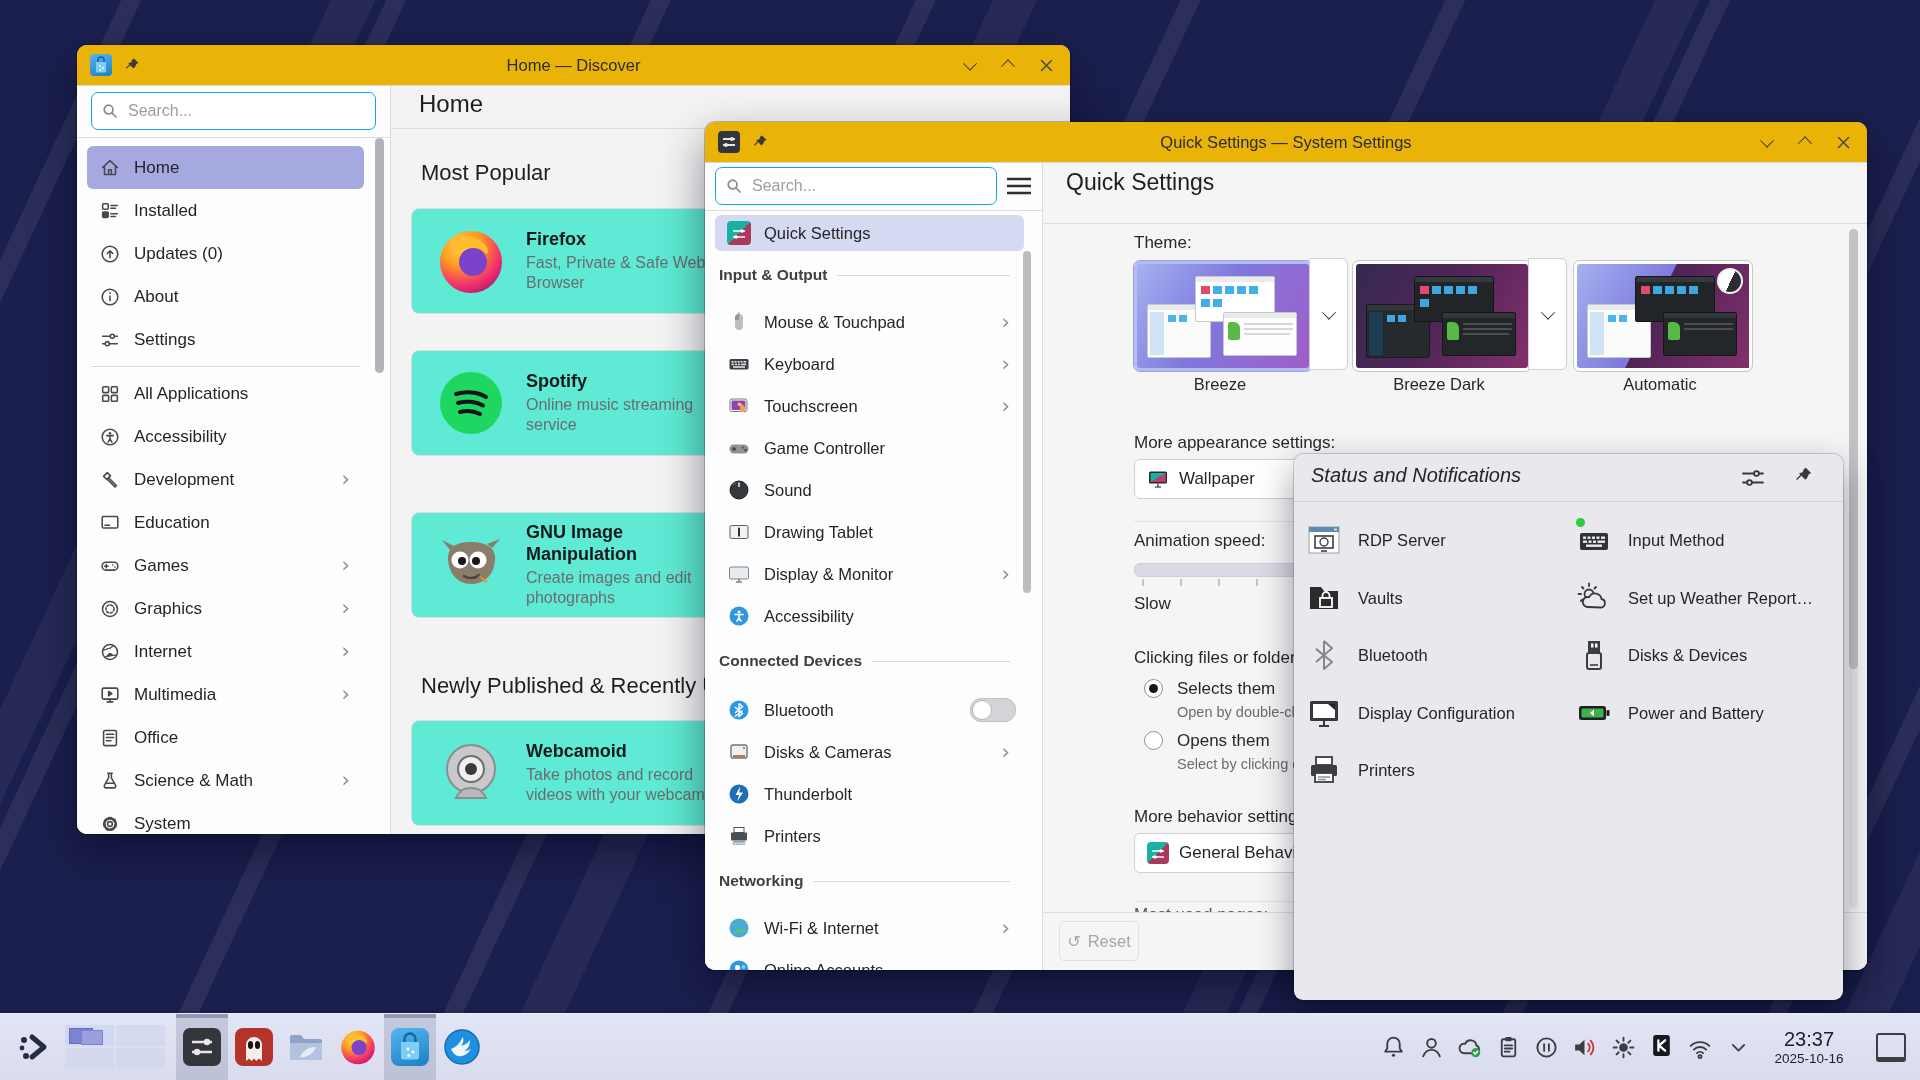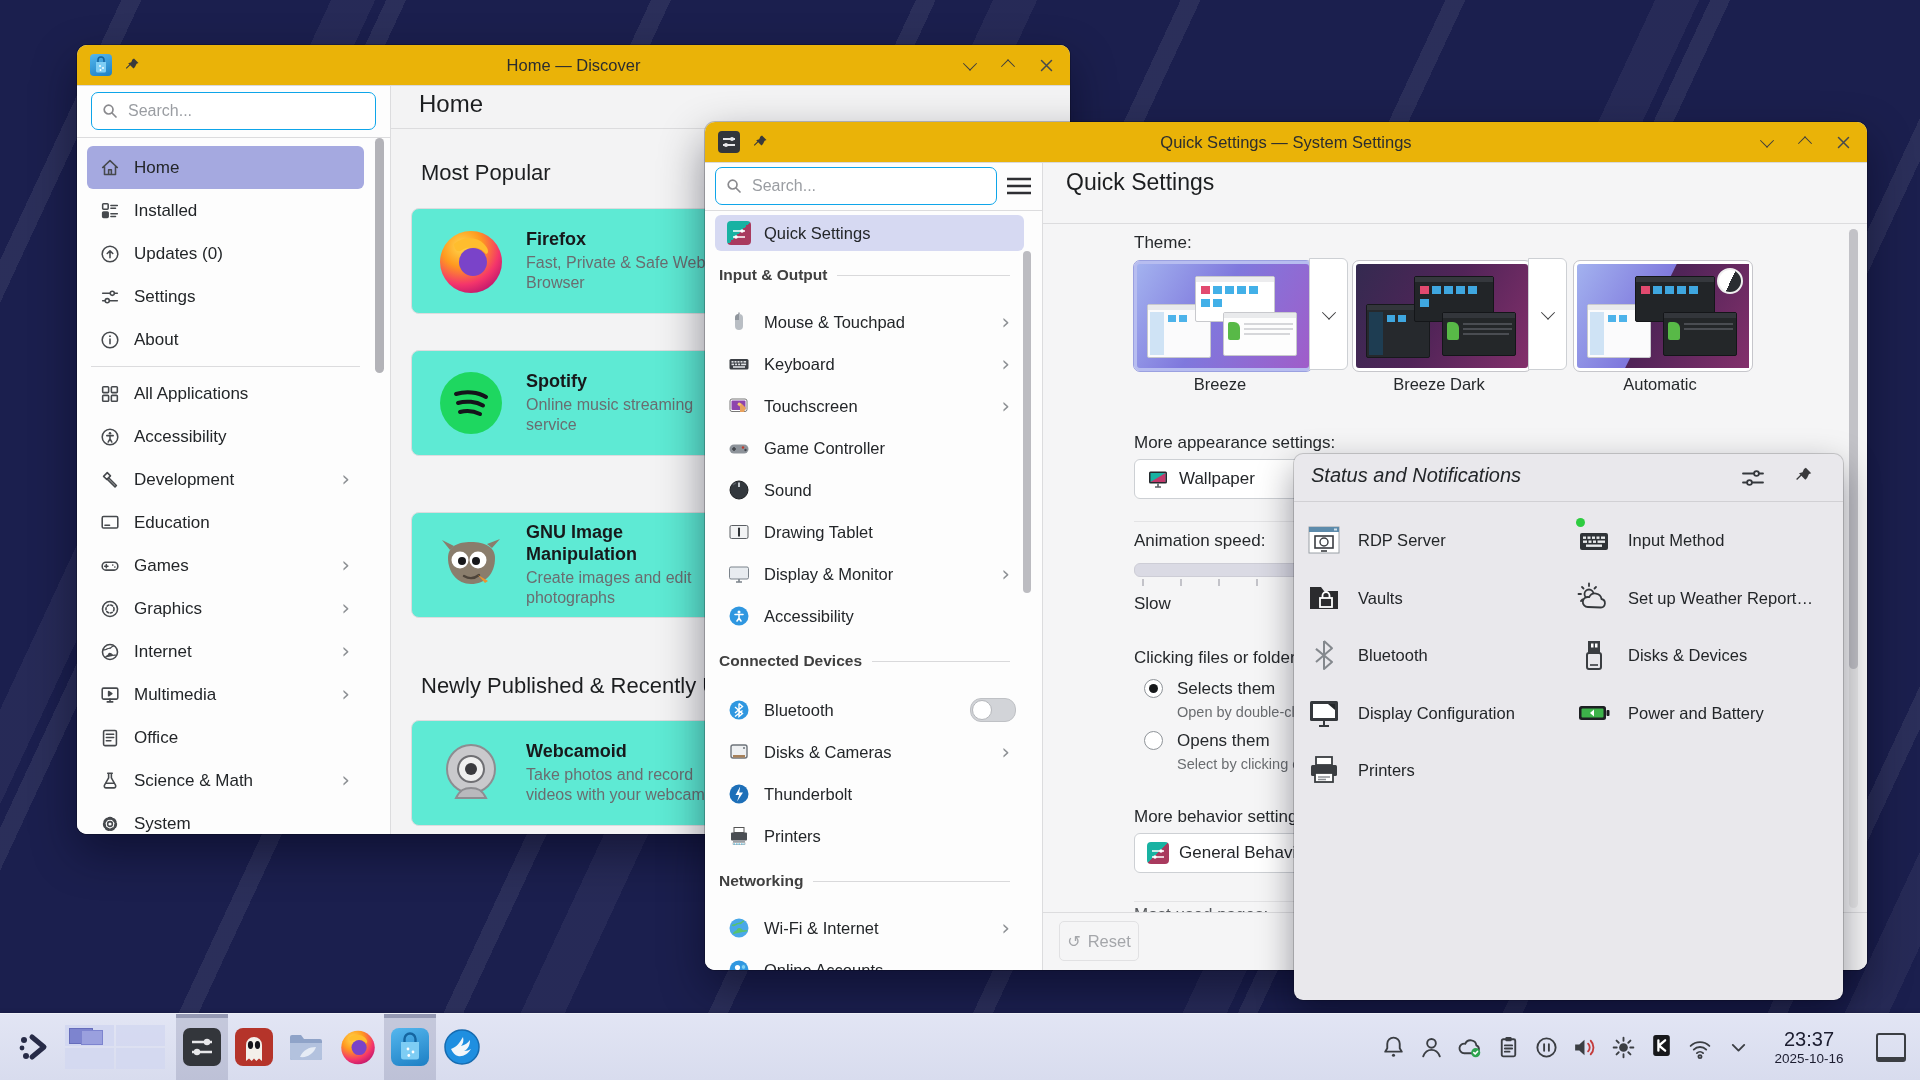--- a/index.html
+++ b/index.html
@@ -176,33 +176,33 @@
         </div>
         <div class="row">
           <svg class="ic" width="22" height="22" viewBox="0 0 24 24">
                 <circle cx="12" cy="12" r="8.5"></circle>
                 <path d="M12 16v-7M9 11.5 12 8.5l3 3"></path>
               </svg>
           <span class="lbl">Updates (0)</span>
         </div>
         <div class="row">
           <svg class="ic" width="22" height="22" viewBox="0 0 24 24">
+                <circle cx="12" cy="12" r="8.5"></circle>
+                <path d="M12 11v5"></path>
+                <circle cx="12" cy="7.8" r="1" fill="#46494d" stroke="none"></circle>
+              </svg>
+          <span class="lbl">About</span>
+        </div>
+        <div class="row">
+          <svg class="ic" width="22" height="22" viewBox="0 0 24 24">
                 <path d="M4 8h16M4 16h16"></path>
                 <circle cx="14.5" cy="8" r="2.2" fill="#fff"></circle>
                 <circle cx="9" cy="16" r="2.2" fill="#fff"></circle>
               </svg>
           <span class="lbl">Settings</span>
-        </div>
-        <div class="row">
-          <svg class="ic" width="22" height="22" viewBox="0 0 24 24">
-                <circle cx="12" cy="12" r="8.5"></circle>
-                <path d="M12 11v5"></path>
-                <circle cx="12" cy="7.8" r="1" fill="#46494d" stroke="none"></circle>
-              </svg>
-          <span class="lbl">About</span>
         </div>
         <div class="divider-h" style="margin:5px 4px"></div>
         <div class="row">
           <svg class="ic" width="22" height="22" viewBox="0 0 24 24">
                 <rect x="4" y="4" width="6.5" height="6.5" rx="1"></rect>
                 <rect x="13.5" y="4" width="6.5" height="6.5" rx="1"></rect>
                 <rect x="4" y="13.5" width="6.5" height="6.5" rx="1"></rect>
                 <rect x="13.5" y="13.5" width="6.5" height="6.5" rx="1"></rect>
               </svg>
           <span class="lbl">All Applications</span>

